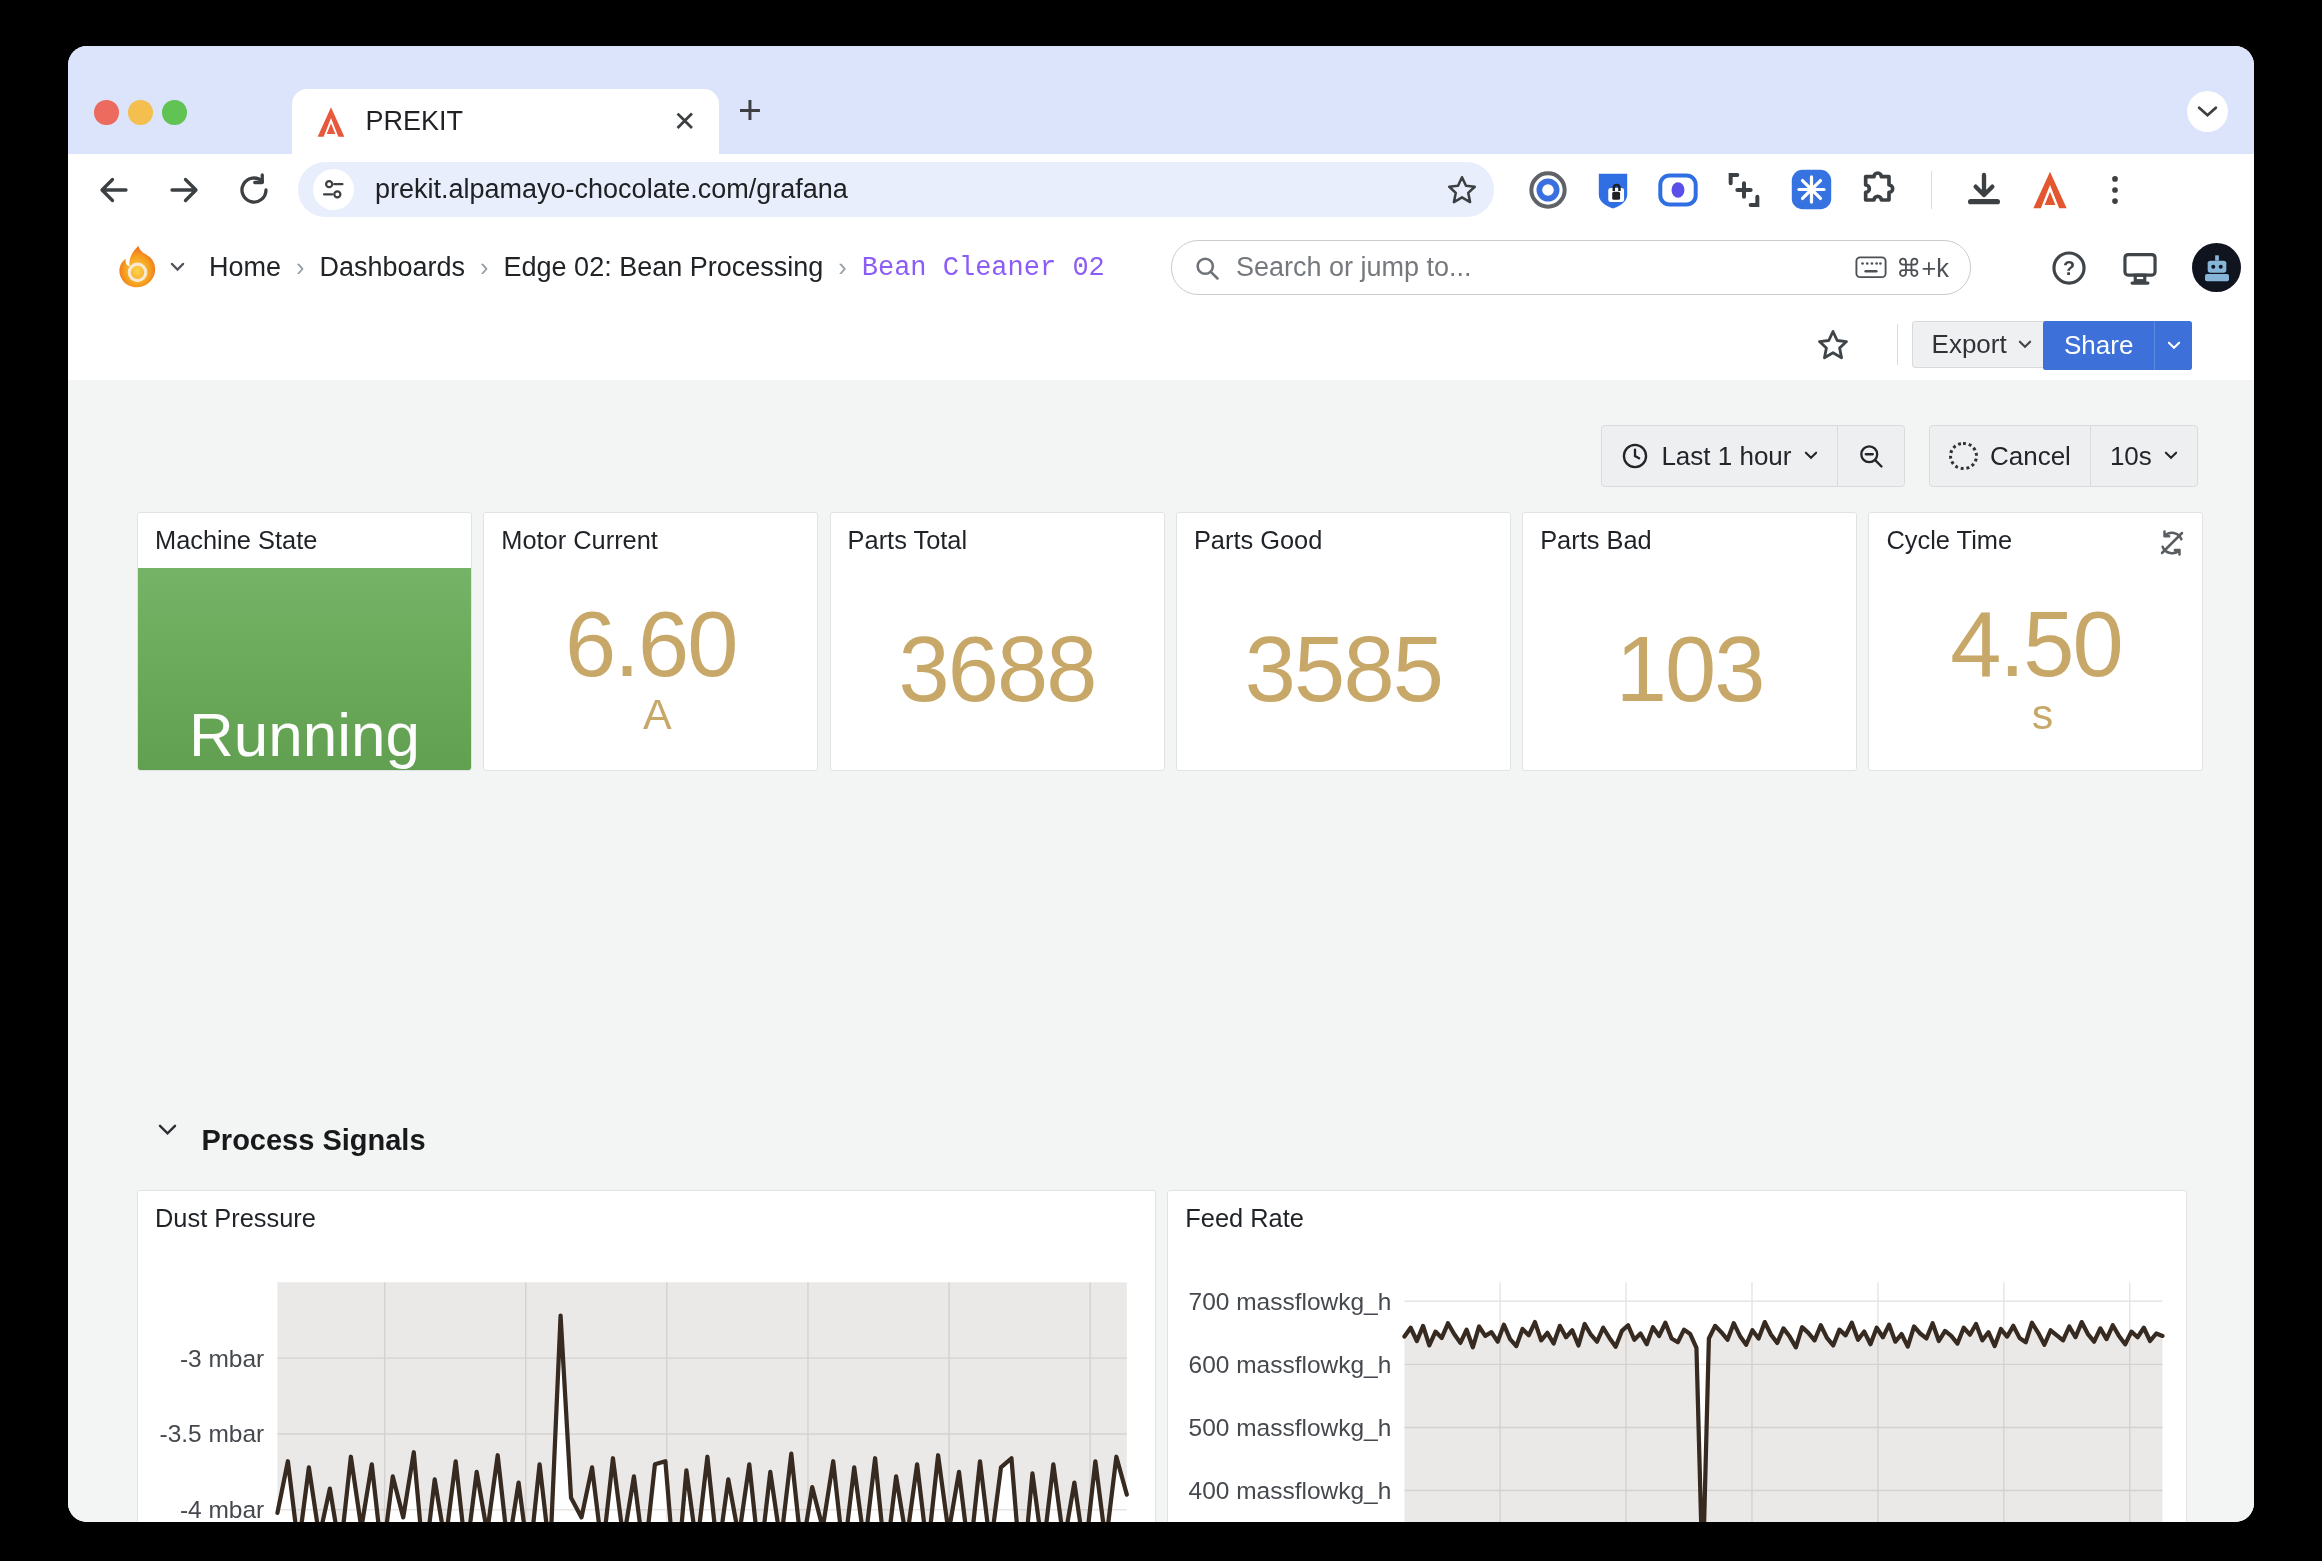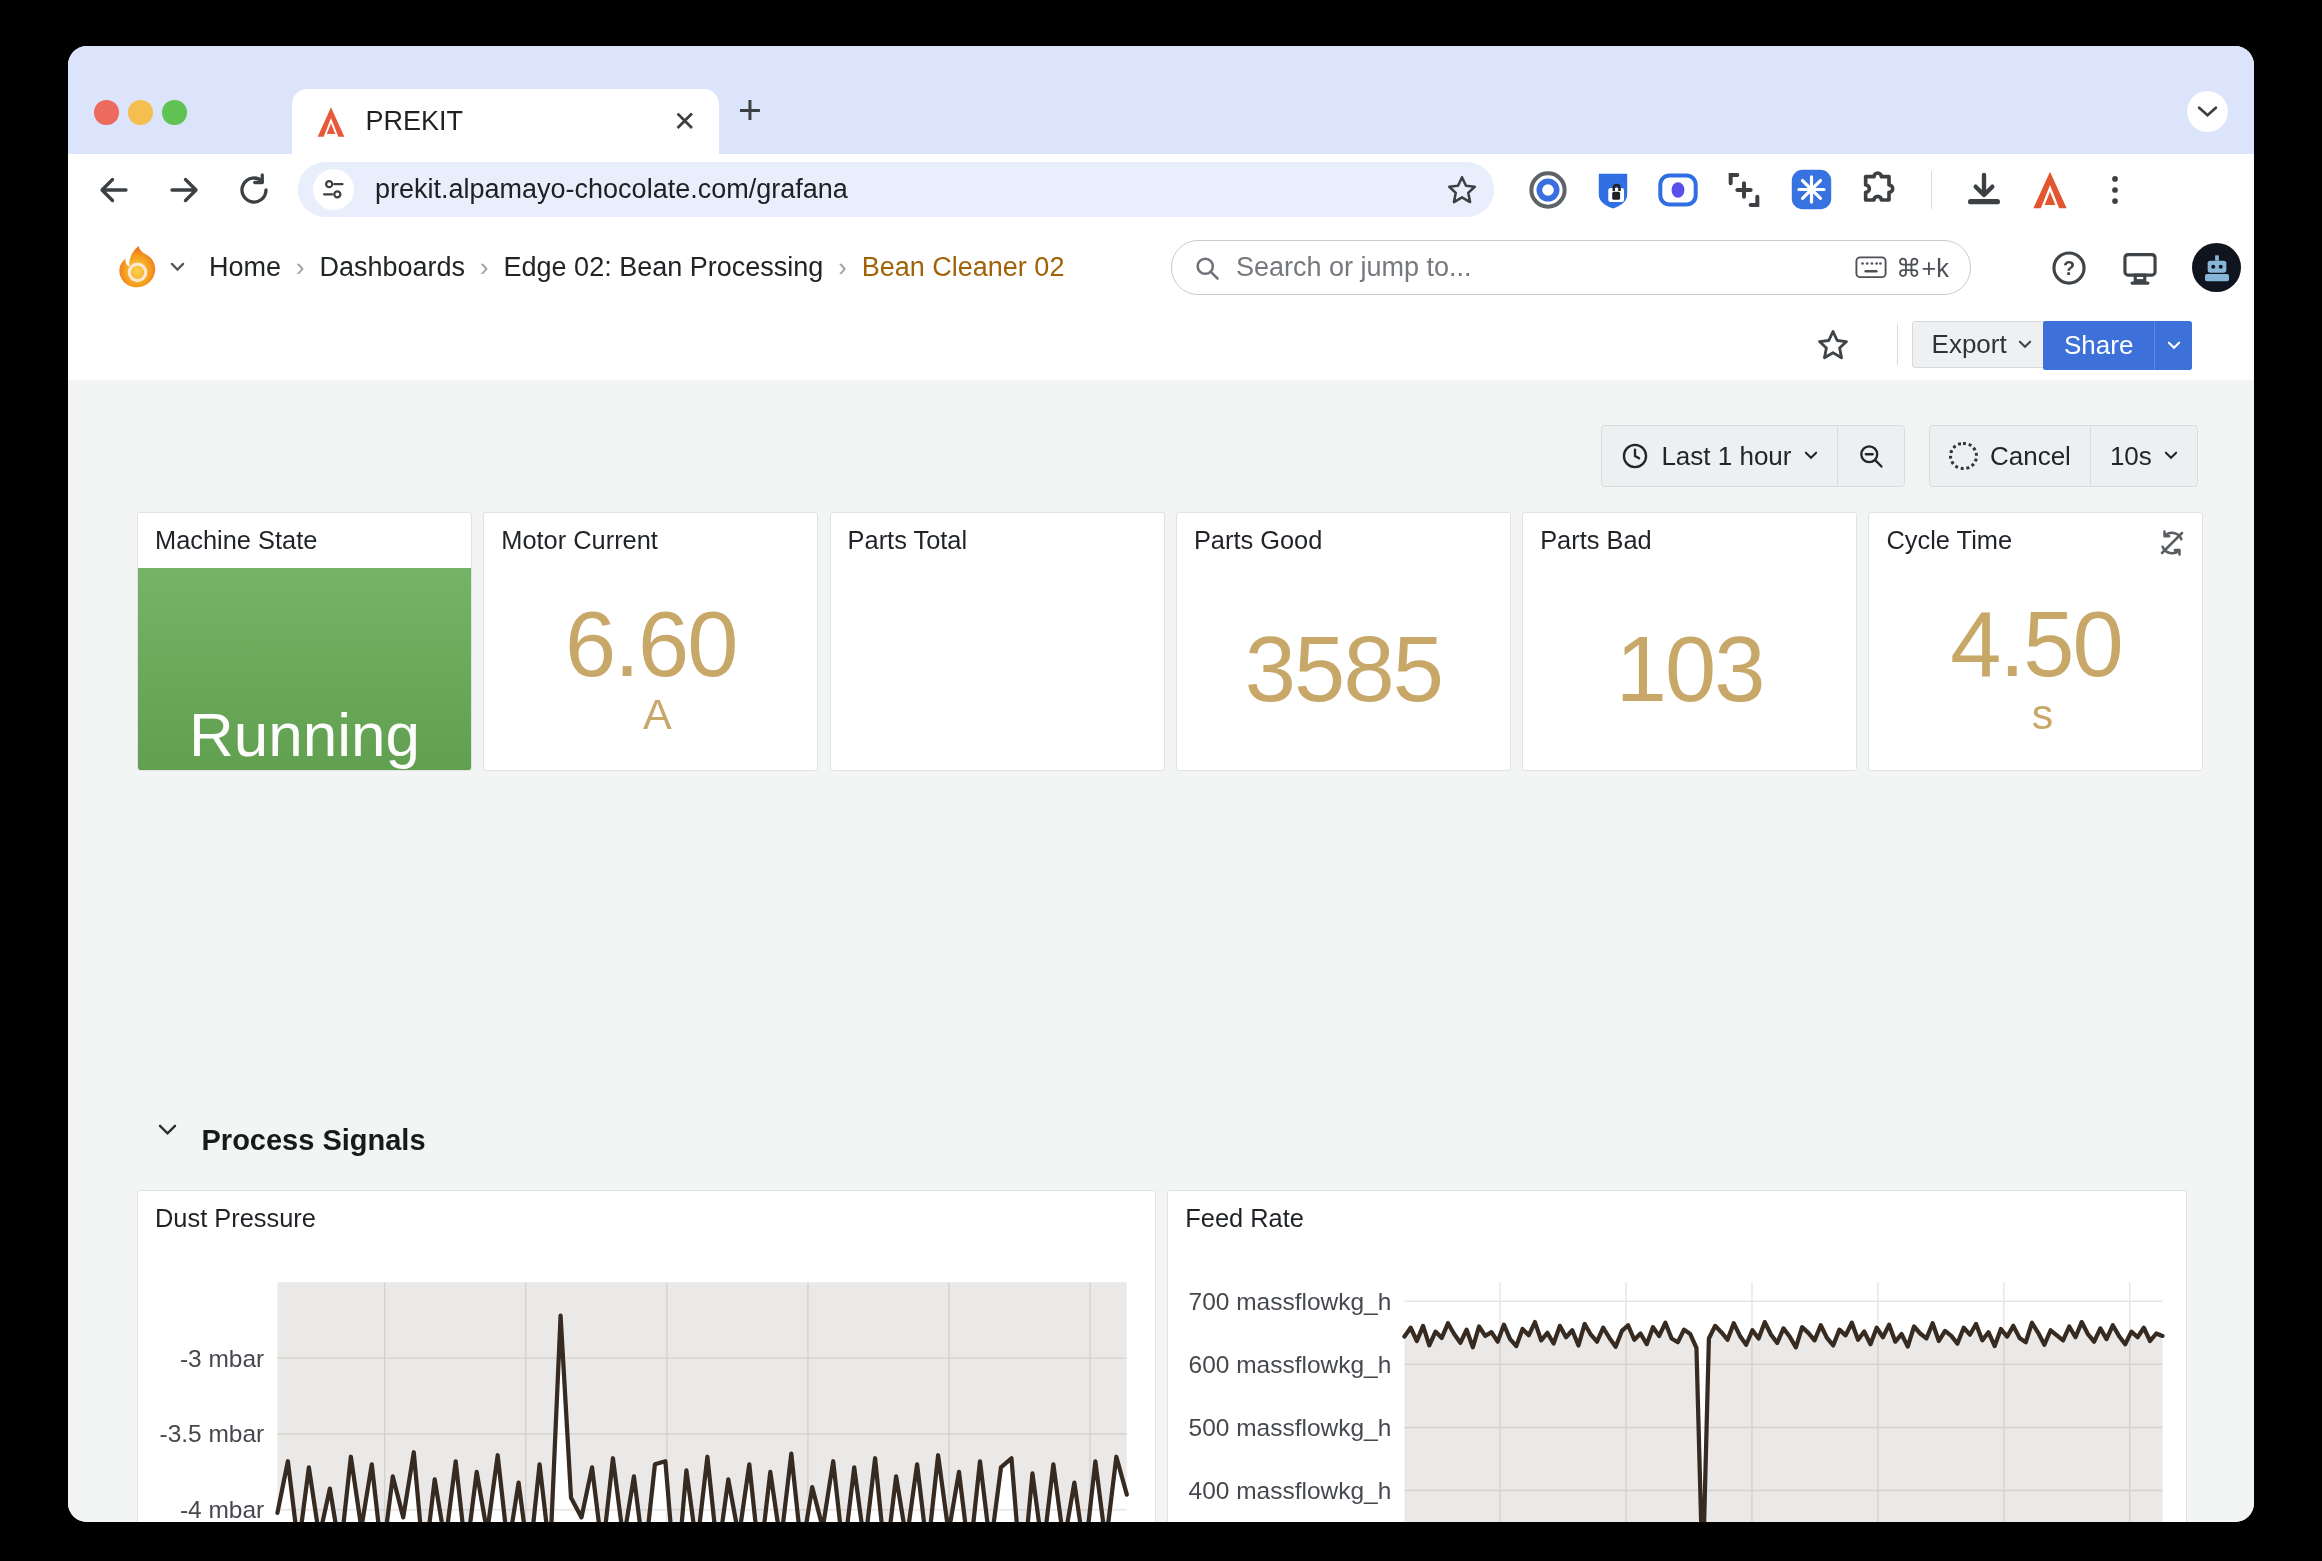--- a/index.html
+++ b/index.html
@@ -19,21 +19,21 @@
   .nav-ic{margin-left:28px;flex:0 0 auto;}
   .urlpill{margin-left:26px;width:1196px;height:55px;background:#e9eefc;border-radius:27px;display:flex;align-items:center;padding:0 15px;box-sizing:border-box;}
   .site-circle{width:41px;height:41px;border-radius:50%;background:#fff;display:flex;align-items:center;justify-content:center;}
   .url-text{font-size:27px;color:#202124;margin-left:21px;flex:1;}
   .ext-row{display:flex;align-items:center;gap:26px;margin-left:34px;}
   .tb-divider{width:1.9px;height:38px;background:#dadce0;margin:0 5.6px;}
   
   .gheader{position:absolute;left:0;top:179px;width:100%;height:85px;background:#fff;display:flex;align-items:center;border-bottom:0.9px solid #eceded;}
   .crumbs{display:flex;align-items:center;gap:15px;margin-left:24.5px;font-size:27px;font-weight:500;color:#202427;}
   .crumb-sep{color:#9aa0a5;font-size:25.4px;}
-  .crumb-current{color:#a16207;font-weight:400;}
+  .crumb-current{color:#8b5cf6;font-weight:400;font-family:Liberation Mono, monospace;}
   .gsearch{position:absolute;left:1103px;top:15px;width:800px;height:55px;border:0.9px solid #c9cbce;border-radius:27px;background:#fff;display:flex;align-items:center;padding:0 21px;box-sizing:border-box;}
   .gsearch-text{font-size:27px;color:#75797e;margin-left:15px;flex:1;}
   .gsearch-kbd{display:flex;align-items:center;gap:9.4px;color:#4d5156;font-size:25.4px;}
   .hdr-right{position:absolute;right:13px;top:0;height:85px;display:flex;align-items:center;gap:32px;}
   .avatar{width:49px;height:49px;border-radius:50%;background:#10141f;display:flex;align-items:center;justify-content:center;}
   
   .actions{position:absolute;left:0;top:264px;width:100%;height:71px;background:#fff;border-bottom:0.9px solid #e4e5e7;}
   .act-star{position:absolute;right:403px;top:17px;}
   .act-div{position:absolute;right:356px;top:14px;width:0.9px;height:41px;background:#d9dbdd;}
   .btn-export{position:absolute;right:202px;top:11.3px;height:47px;padding:0 19px;background:#eff0f1;border:0.9px solid #d8d9db;border-radius:2.8px;display:flex;align-items:center;gap:11.3px;font-size:26px;font-weight:500;color:#2f3338;}
@@ -348,20 +348,23 @@
         </div>
         <div class="panel stat-panel">
           <div class="panel-title">Motor Current</div>
           <div class="stat-value">
             <span class="sv-num">6.60</span>
             <span class="sv-unit">A</span>
           </div>
         </div>
         <div class="panel stat-panel">
           <div class="panel-title">Parts Total</div>
+          <div class="stat-value">
+            <span class="sv-num">3688</span>
+          </div>
         </div>
         <div class="panel stat-panel">
           <div class="panel-title">Parts Good</div>
           <div class="stat-value">
             <span class="sv-num">3585</span>
           </div>
         </div>
         <div class="panel stat-panel">
           <div class="panel-title">Parts Bad</div>
           <div class="stat-value">

